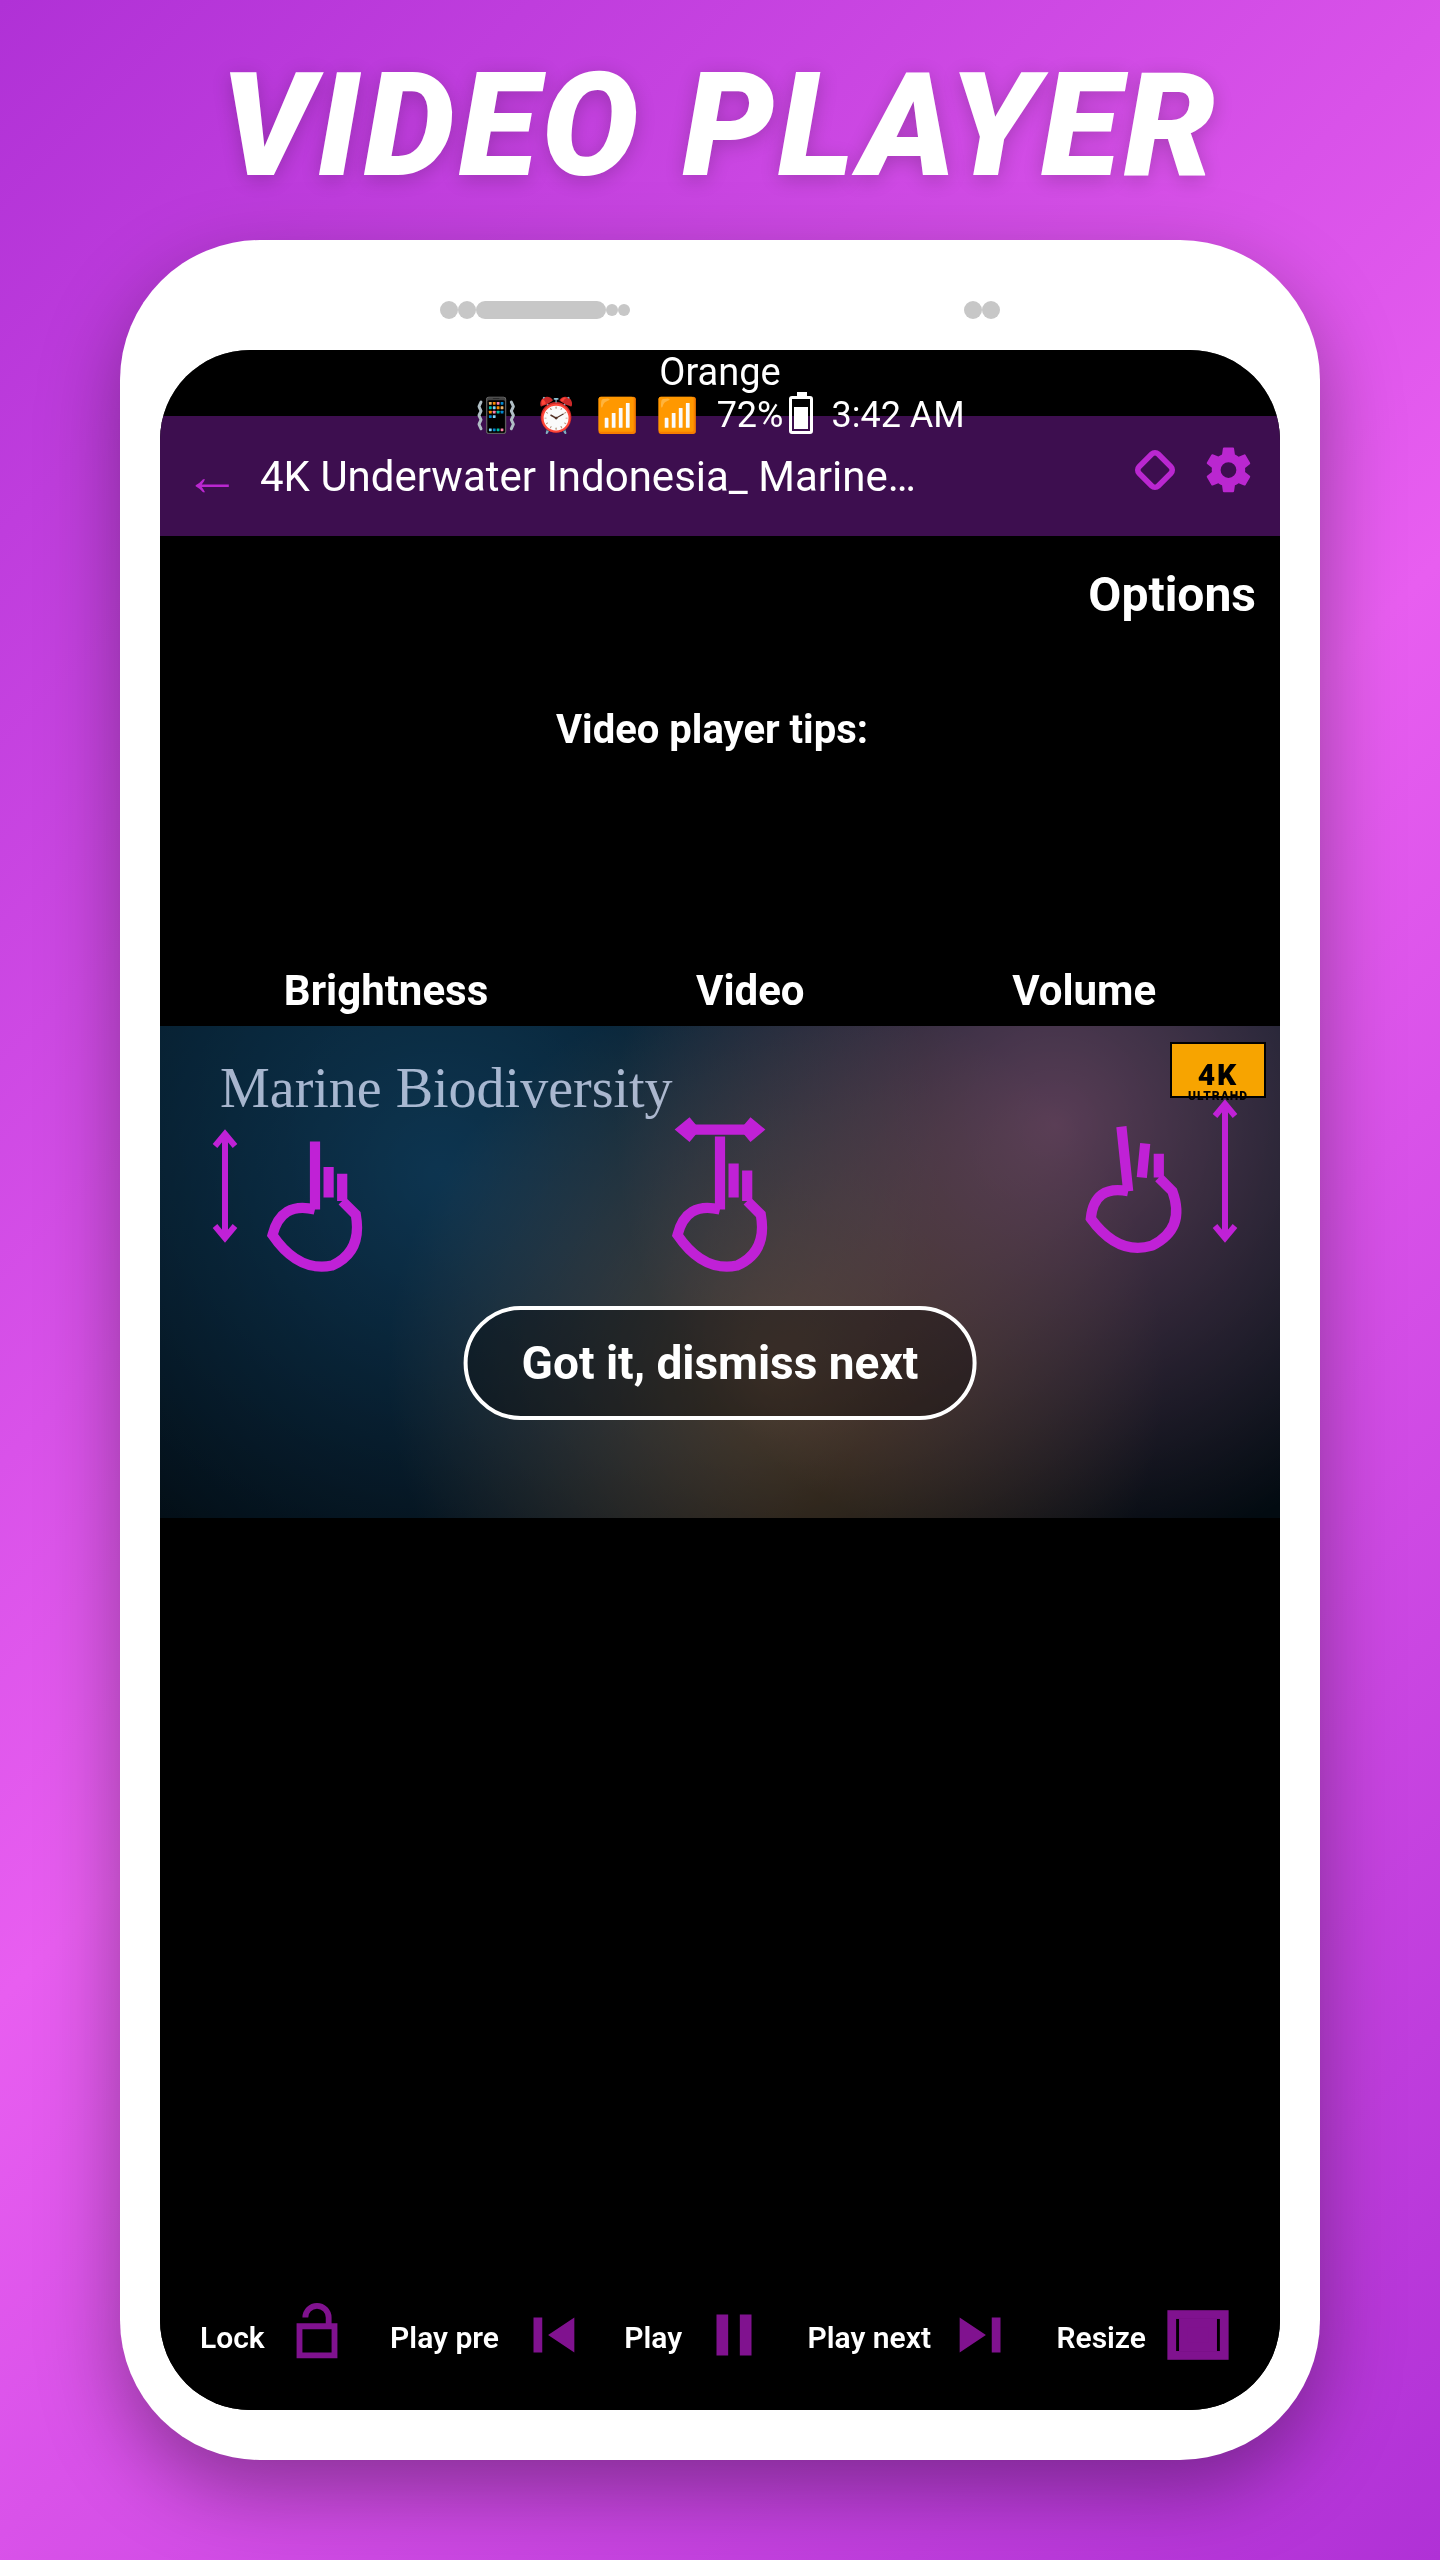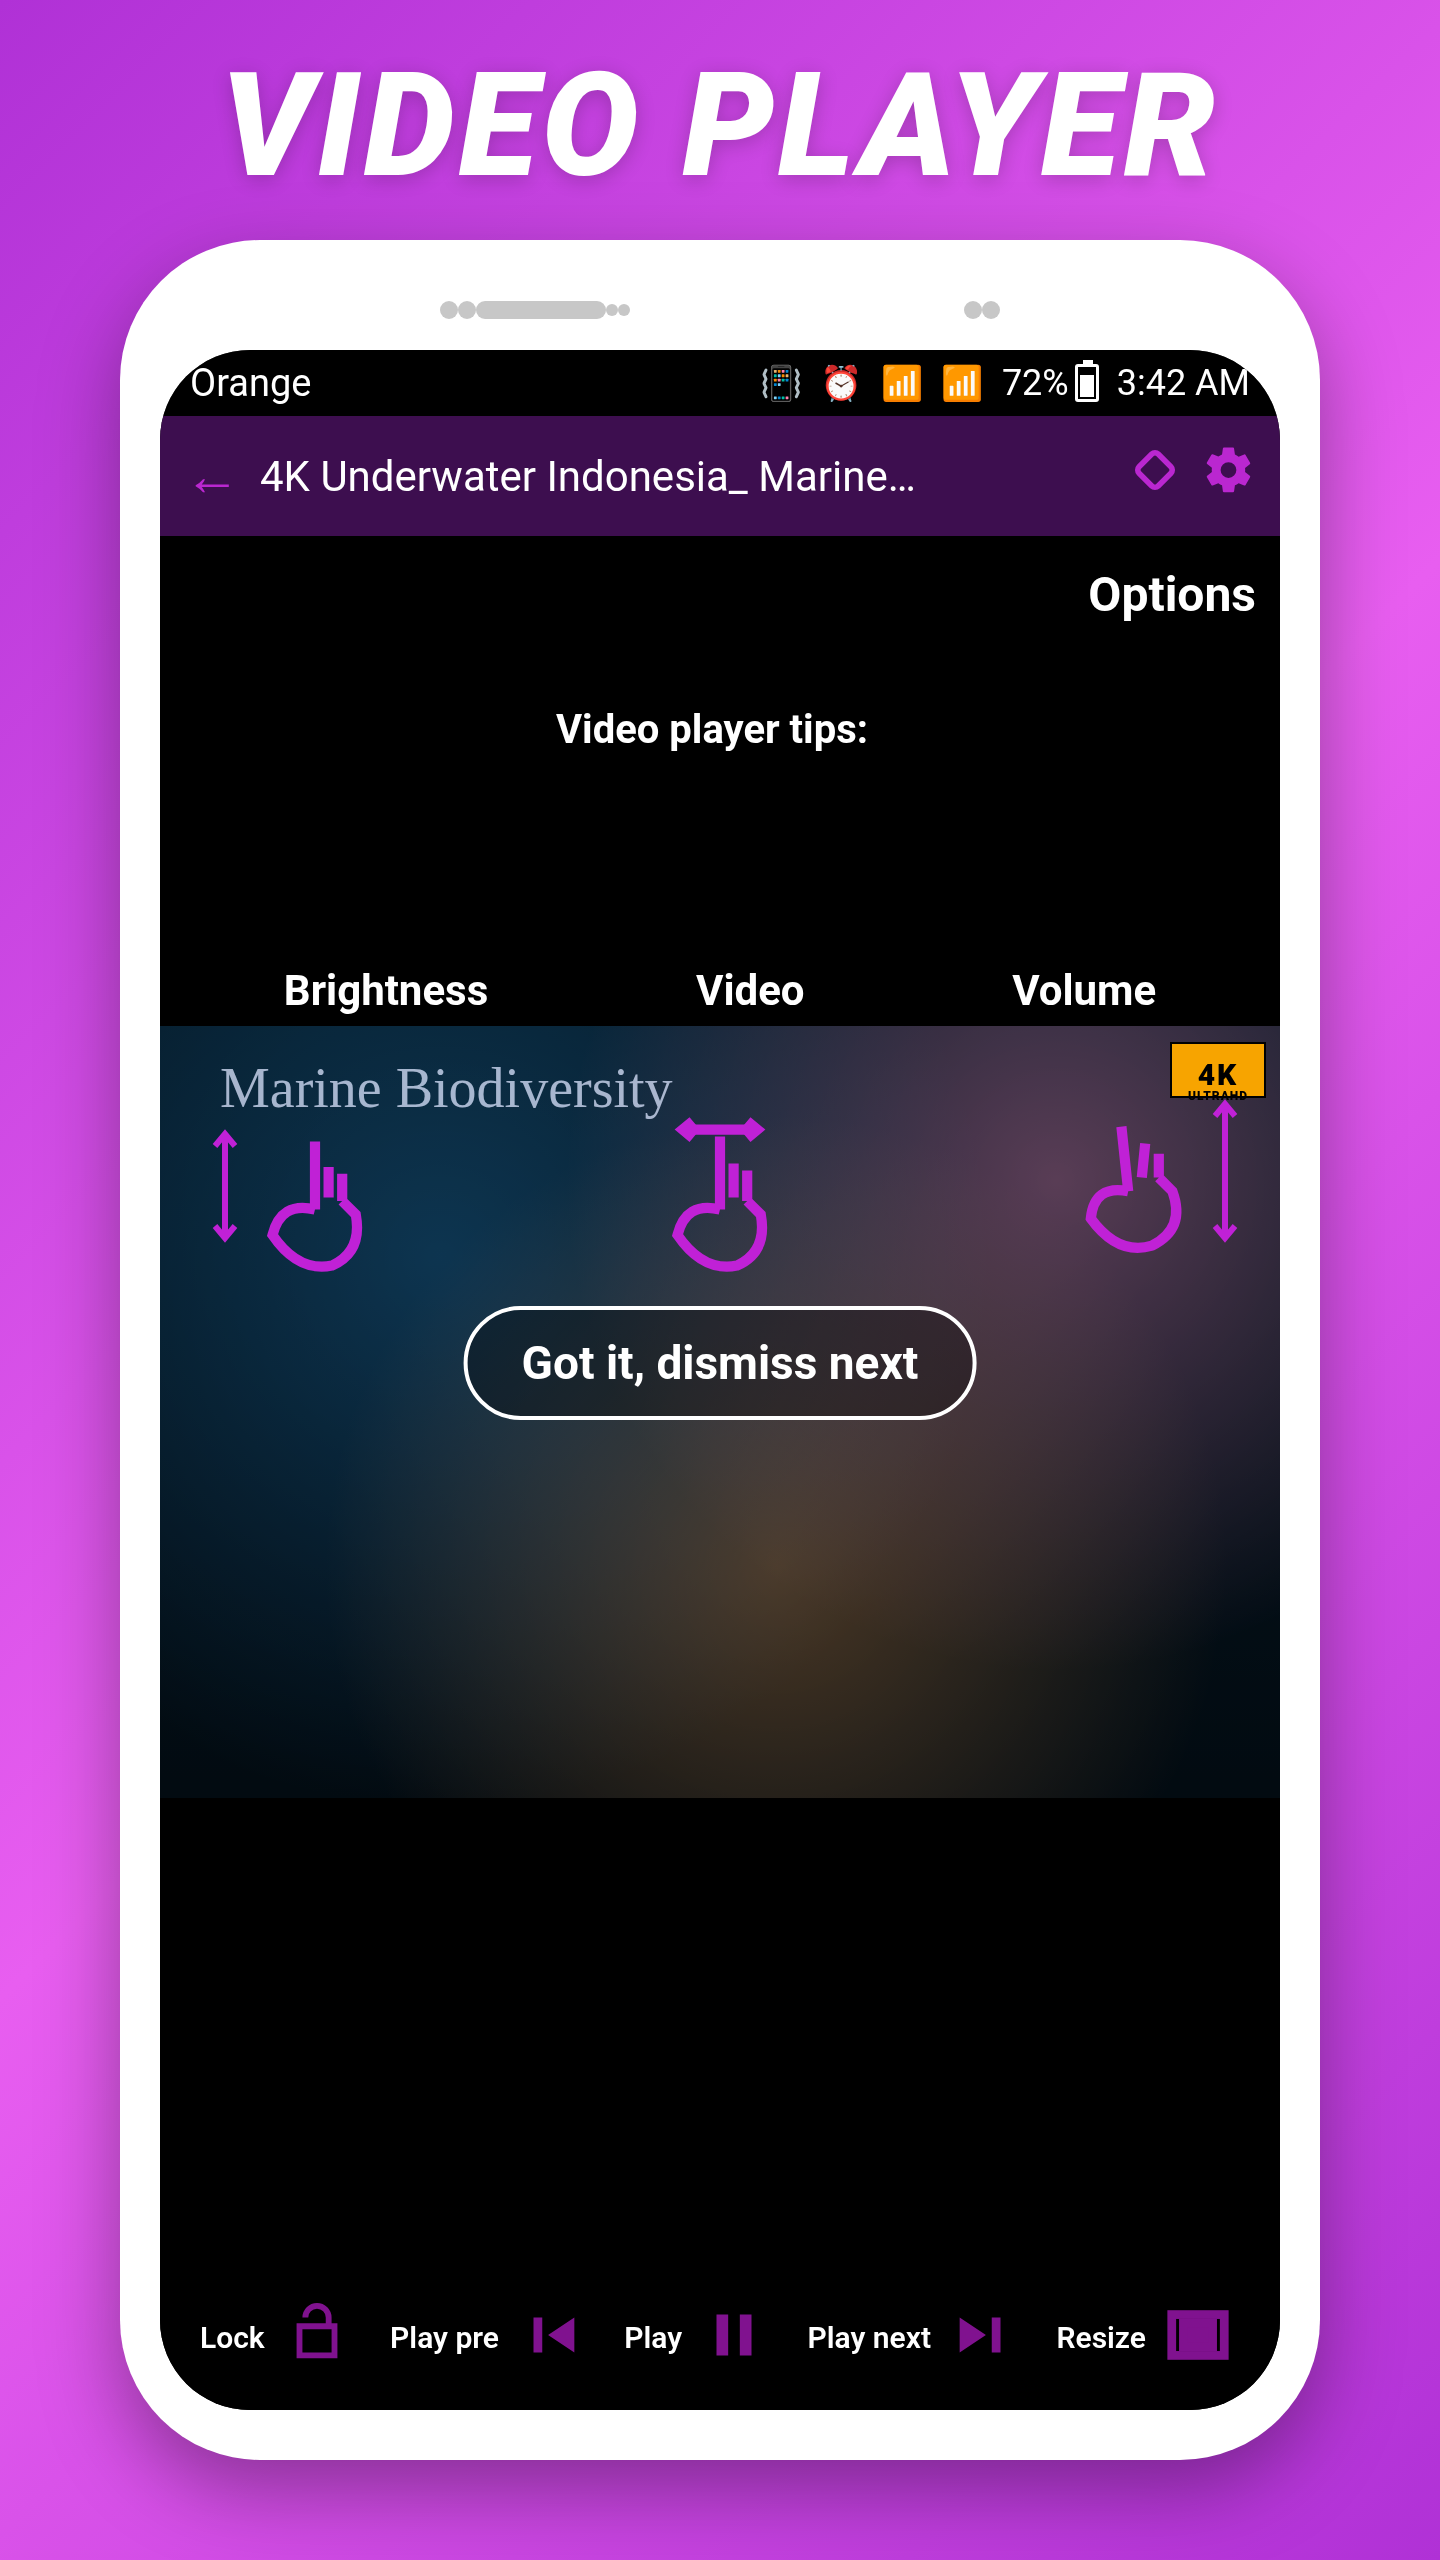--- a/index.html
+++ b/index.html
@@ -60,20 +60,21 @@
   
   .status-bar {
     height: 66px;
     background: rgba(0,0,0,0.7);
     display: flex;
     align-items: center;
     justify-content: space-between;
     padding: 0 30px;
     color: #fff;
     font-size: 36px;
+    flex-direction: column;
   }
   .status-left { font-size: 38px; }
   .status-right { display: flex; align-items: center; gap: 18px; }
   .status-right .ico { font-size: 34px; }
   .battery {
     display:inline-flex; align-items:center; gap:6px;
   }
   .bat-icon {
     width: 24px; height: 38px; border: 3px solid #fff; border-radius: 3px; position: relative;
   }
@@ -138,21 +139,21 @@
     top: 430px; left: 0; right: 0;
     display: flex;
     justify-content: space-around;
     padding: 0 20px;
   }
   .gesture-labels span { color: #fff; font-size: 42px; font-weight: 700; }
 
   .video-frame {
     position: absolute;
     top: 490px; left: 0; right: 0;
-    height: 772px;
+    height: 492px;
     background:
       radial-gradient(circle at 25% 30%, rgba(20,80,130,0.9), transparent 55%),
       radial-gradient(circle at 80% 20%, rgba(200,110,160,0.8), transparent 45%),
       radial-gradient(circle at 55% 70%, rgba(150,110,70,0.9), transparent 55%),
       linear-gradient(#08283f,#05141f);
     background-blend-mode: screen, screen, normal, normal;
   }
   .video-frame::after {
     content:"";
     position:absolute; inset:0;

